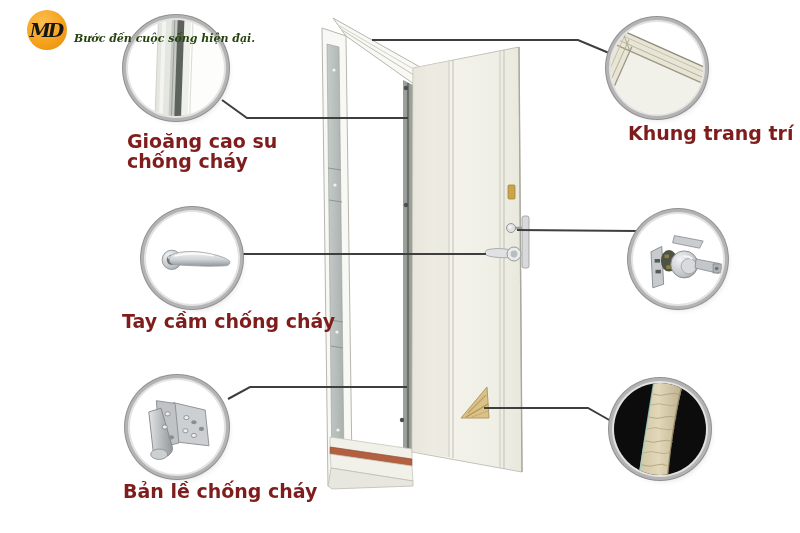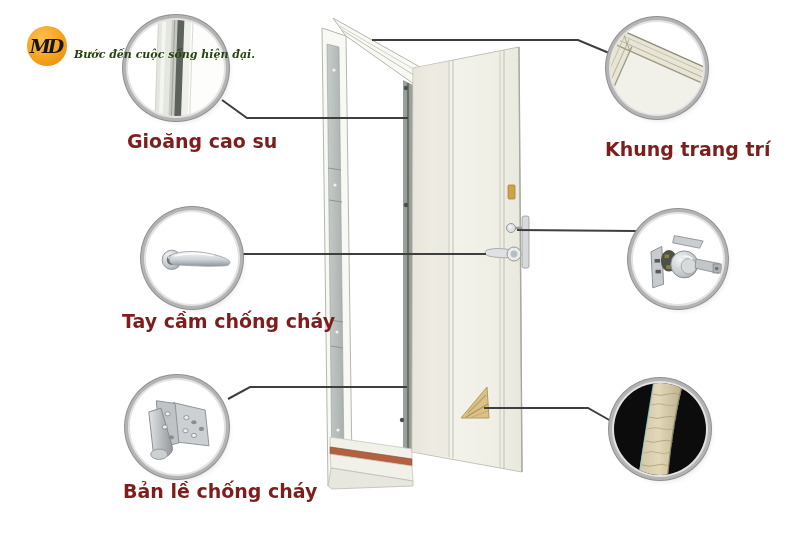--- a/index.html
+++ b/index.html
@@ -1,19 +1,19 @@
 <!DOCTYPE html>
 <html><head>
 <meta charset="utf-8">
 <style>
   html,body{margin:0;padding:0;background:#ffffff;}
   .stage{position:relative;width:800px;height:533px;background:#ffffff;overflow:hidden;
          font-family:"DejaVu Sans",sans-serif;}
   
-  .logo{position:absolute;left:0;top:16px;width:240px;height:60px;z-index:6;}
+  .logo{position:absolute;left:0;top:0;width:240px;height:60px;z-index:6;}
   .logo-circle{position:absolute;left:27px;top:10px;width:40px;height:40px;border-radius:50%;
                background:radial-gradient(circle at 38% 32%,#fcbf52,#f6a21c 55%,#e08c0e);
                display:flex;align-items:center;justify-content:center;}
   .logo-md{font-family:"DejaVu Serif",serif;font-weight:bold;font-style:italic;
            font-size:19px;color:#161616;letter-spacing:-3px;padding-right:3px;}
   .brand{position:absolute;left:71px;top:15px;font-family:"DejaVu Serif",serif;font-weight:bold;
          font-size:13.5px;color:#ef8c0a;text-shadow:1px 1px 0 #77736a;white-space:nowrap;}
   .brand sup{font-size:7px;color:#8a8a8a;text-shadow:none;}
   .tagline{position:absolute;left:74px;top:32px;font-family:"DejaVu Serif",serif;font-style:italic;
            font-weight:bold;font-size:11px;color:#26430f;white-space:nowrap;}
@@ -25,21 +25,21 @@
   .lens-gasket{left:128px;top:20px;width:96px;height:96px;}
   .lens-frame{left:611px;top:22px;width:92px;height:92px;}
   .lens-handle{left:146px;top:212px;width:92px;height:92px;}
   .lens-lock{left:633px;top:214px;width:90px;height:90px;}
   .lens-hinge{left:130px;top:380px;width:94px;height:94px;}
   .lens-wool{left:614px;top:383px;width:92px;height:92px;}
   
   .callout-label{position:absolute;font-size:19px;font-weight:bold;color:#7f1d1d;
                  line-height:20px;white-space:nowrap;z-index:4;}
   .lbl-gasket{left:127px;top:131px;}
-  .lbl-frame{left:605px;top:123px;margin-top:16px;}
+  .lbl-frame{left:628px;top:123px;}
   .lbl-handle{left:122px;top:311px;}
   .lbl-lock{left:618px;top:311px;}
   .lbl-hinge{left:123px;top:481px;}
   .lbl-wool{left:612px;top:481px;}
   
   .door-svg{position:absolute;left:0;top:0;z-index:1;}
 </style>
 </head>
 <body>
 
@@ -264,18 +264,19 @@
       <path d="M38,37 q9,3 17,0 q7,-2 13,1" stroke="#a79a72" stroke-width="1" fill="none" opacity="0.8"></path>
       <path d="M36,50 q9,-3 17,0 q7,2 13,-1" stroke="#b3a67c" stroke-width="1" fill="none" opacity="0.8"></path>
       <path d="M34,63 q9,3 17,0 q7,-2 13,1" stroke="#a79a72" stroke-width="1" fill="none" opacity="0.8"></path>
       <path d="M32,76 q9,-3 17,0 q7,2 12,-1" stroke="#b3a67c" stroke-width="1" fill="none" opacity="0.8"></path>
       <path d="M30,89 q9,3 17,0 q6,-2 11,1" stroke="#a79a72" stroke-width="1" fill="none" opacity="0.8"></path>
     </svg>
   </div>
 
   <div class="callout-label lbl-gasket">
     <div>Gioăng cao su</div>
+    <div>chống cháy</div>
   </div>
   <div class="callout-label lbl-frame">Khung trang trí</div>
   <div class="callout-label lbl-handle">Tay cầm chống cháy</div>
   <div class="callout-label lbl-hinge">Bản lề chống cháy</div>
 
 </div>
 
 </body></html>

